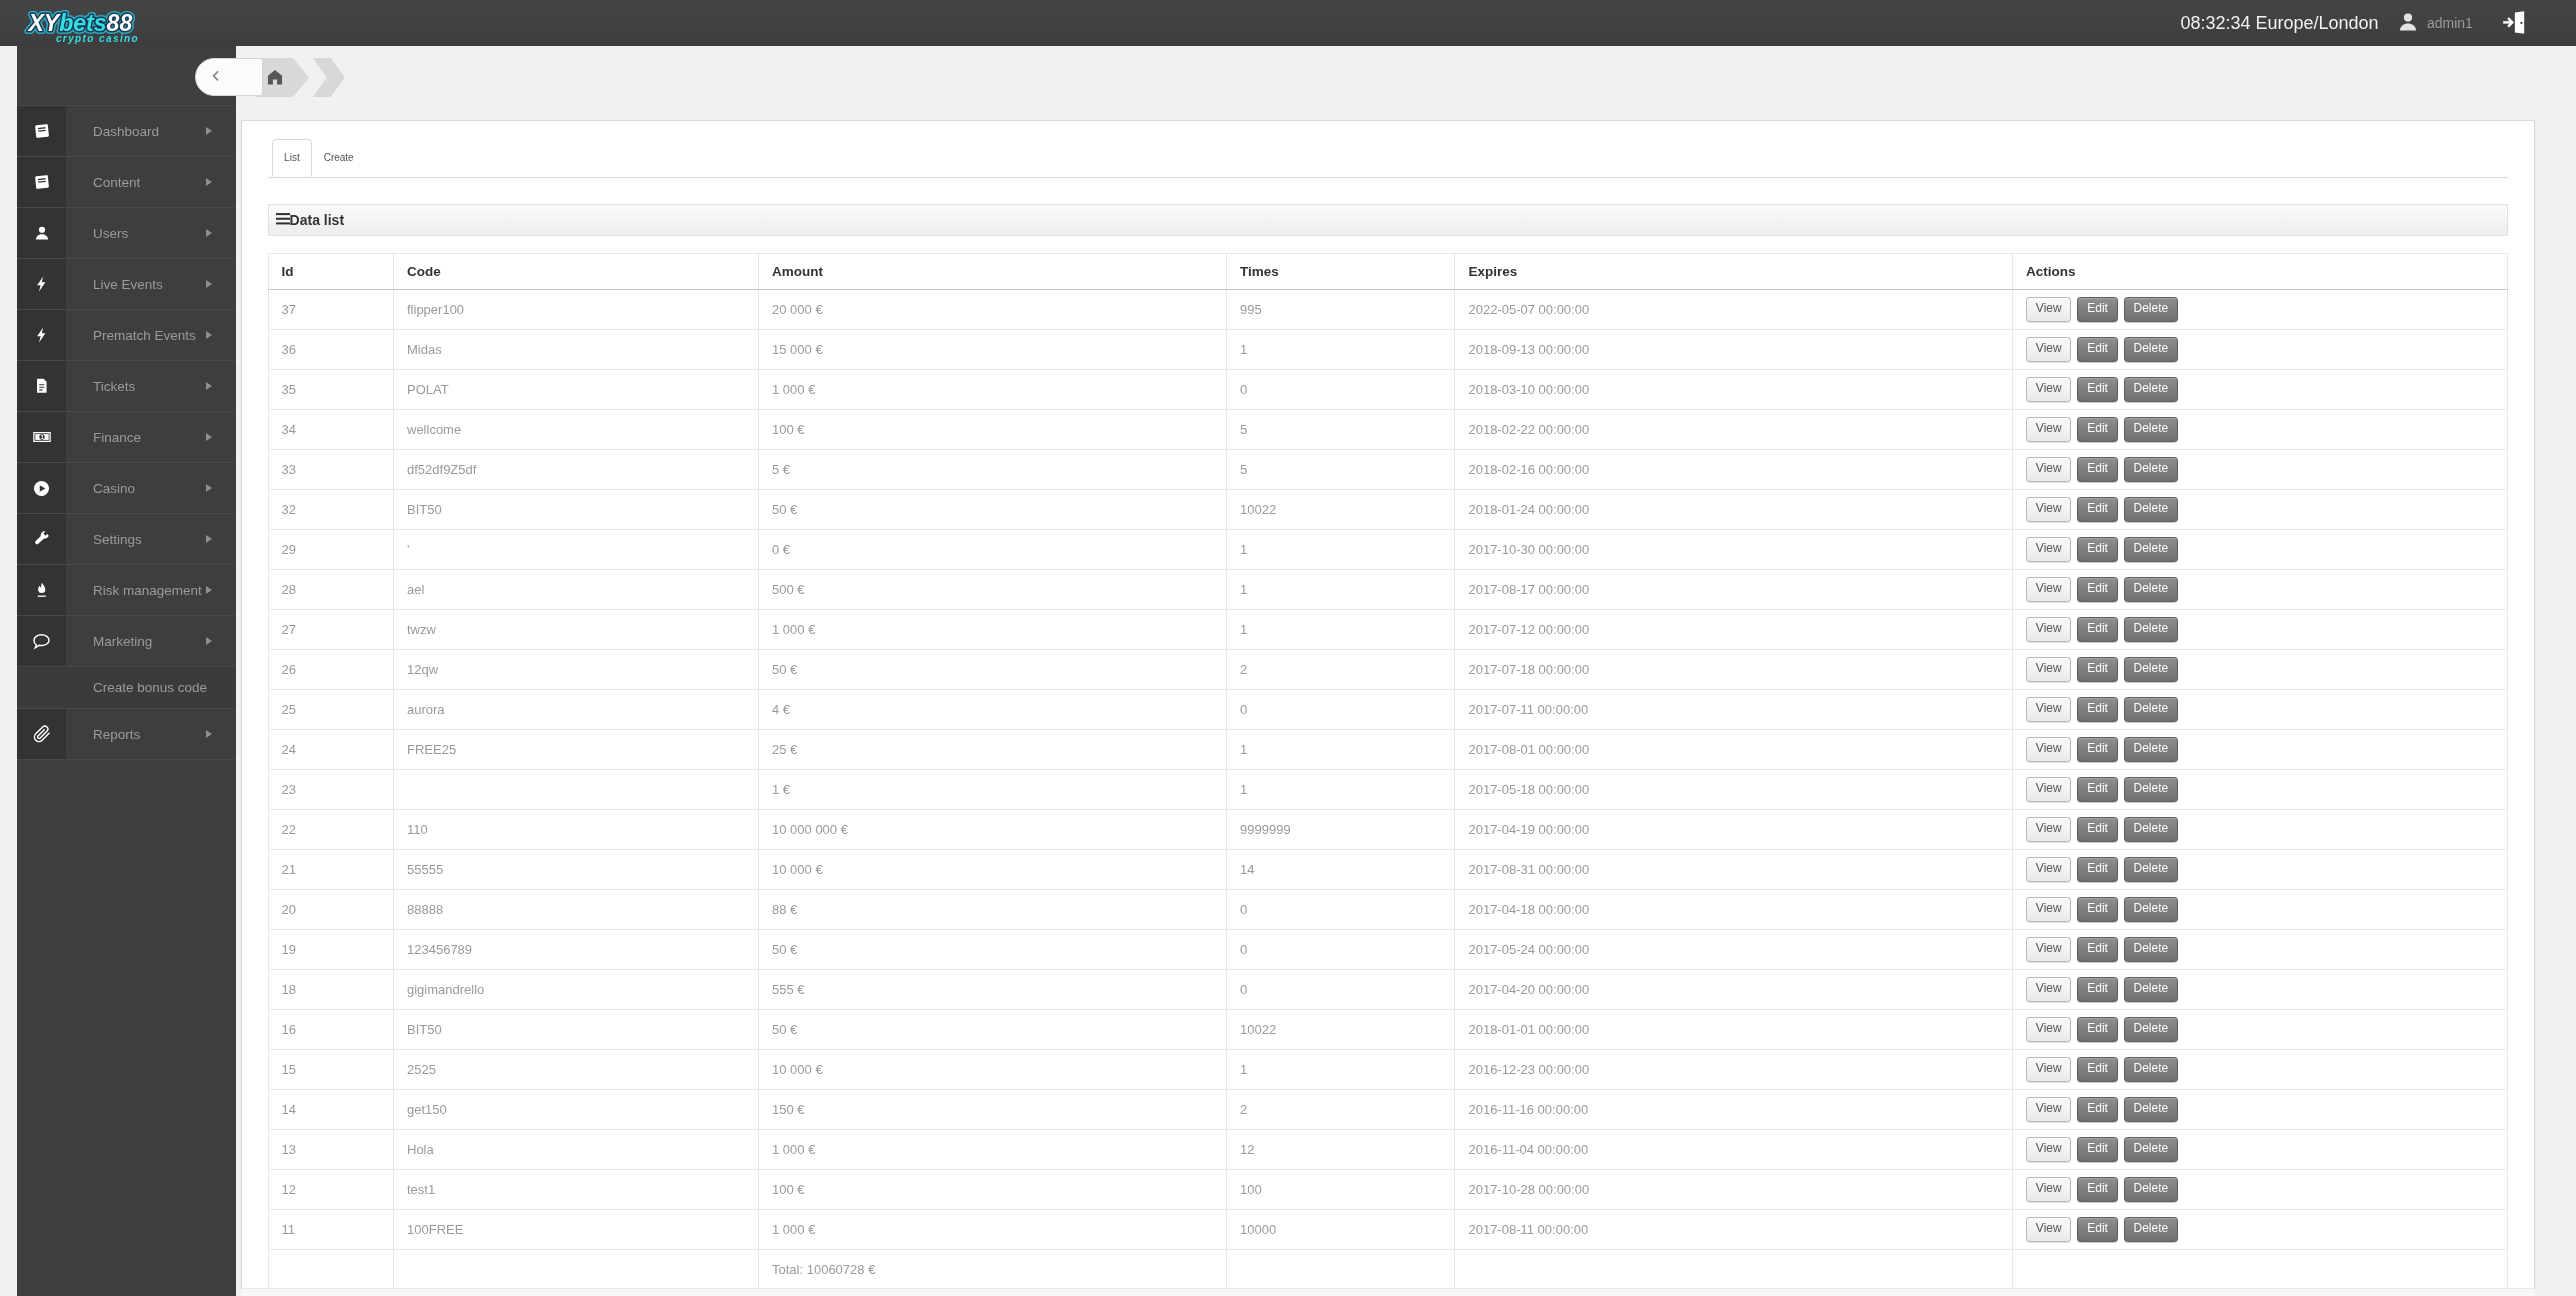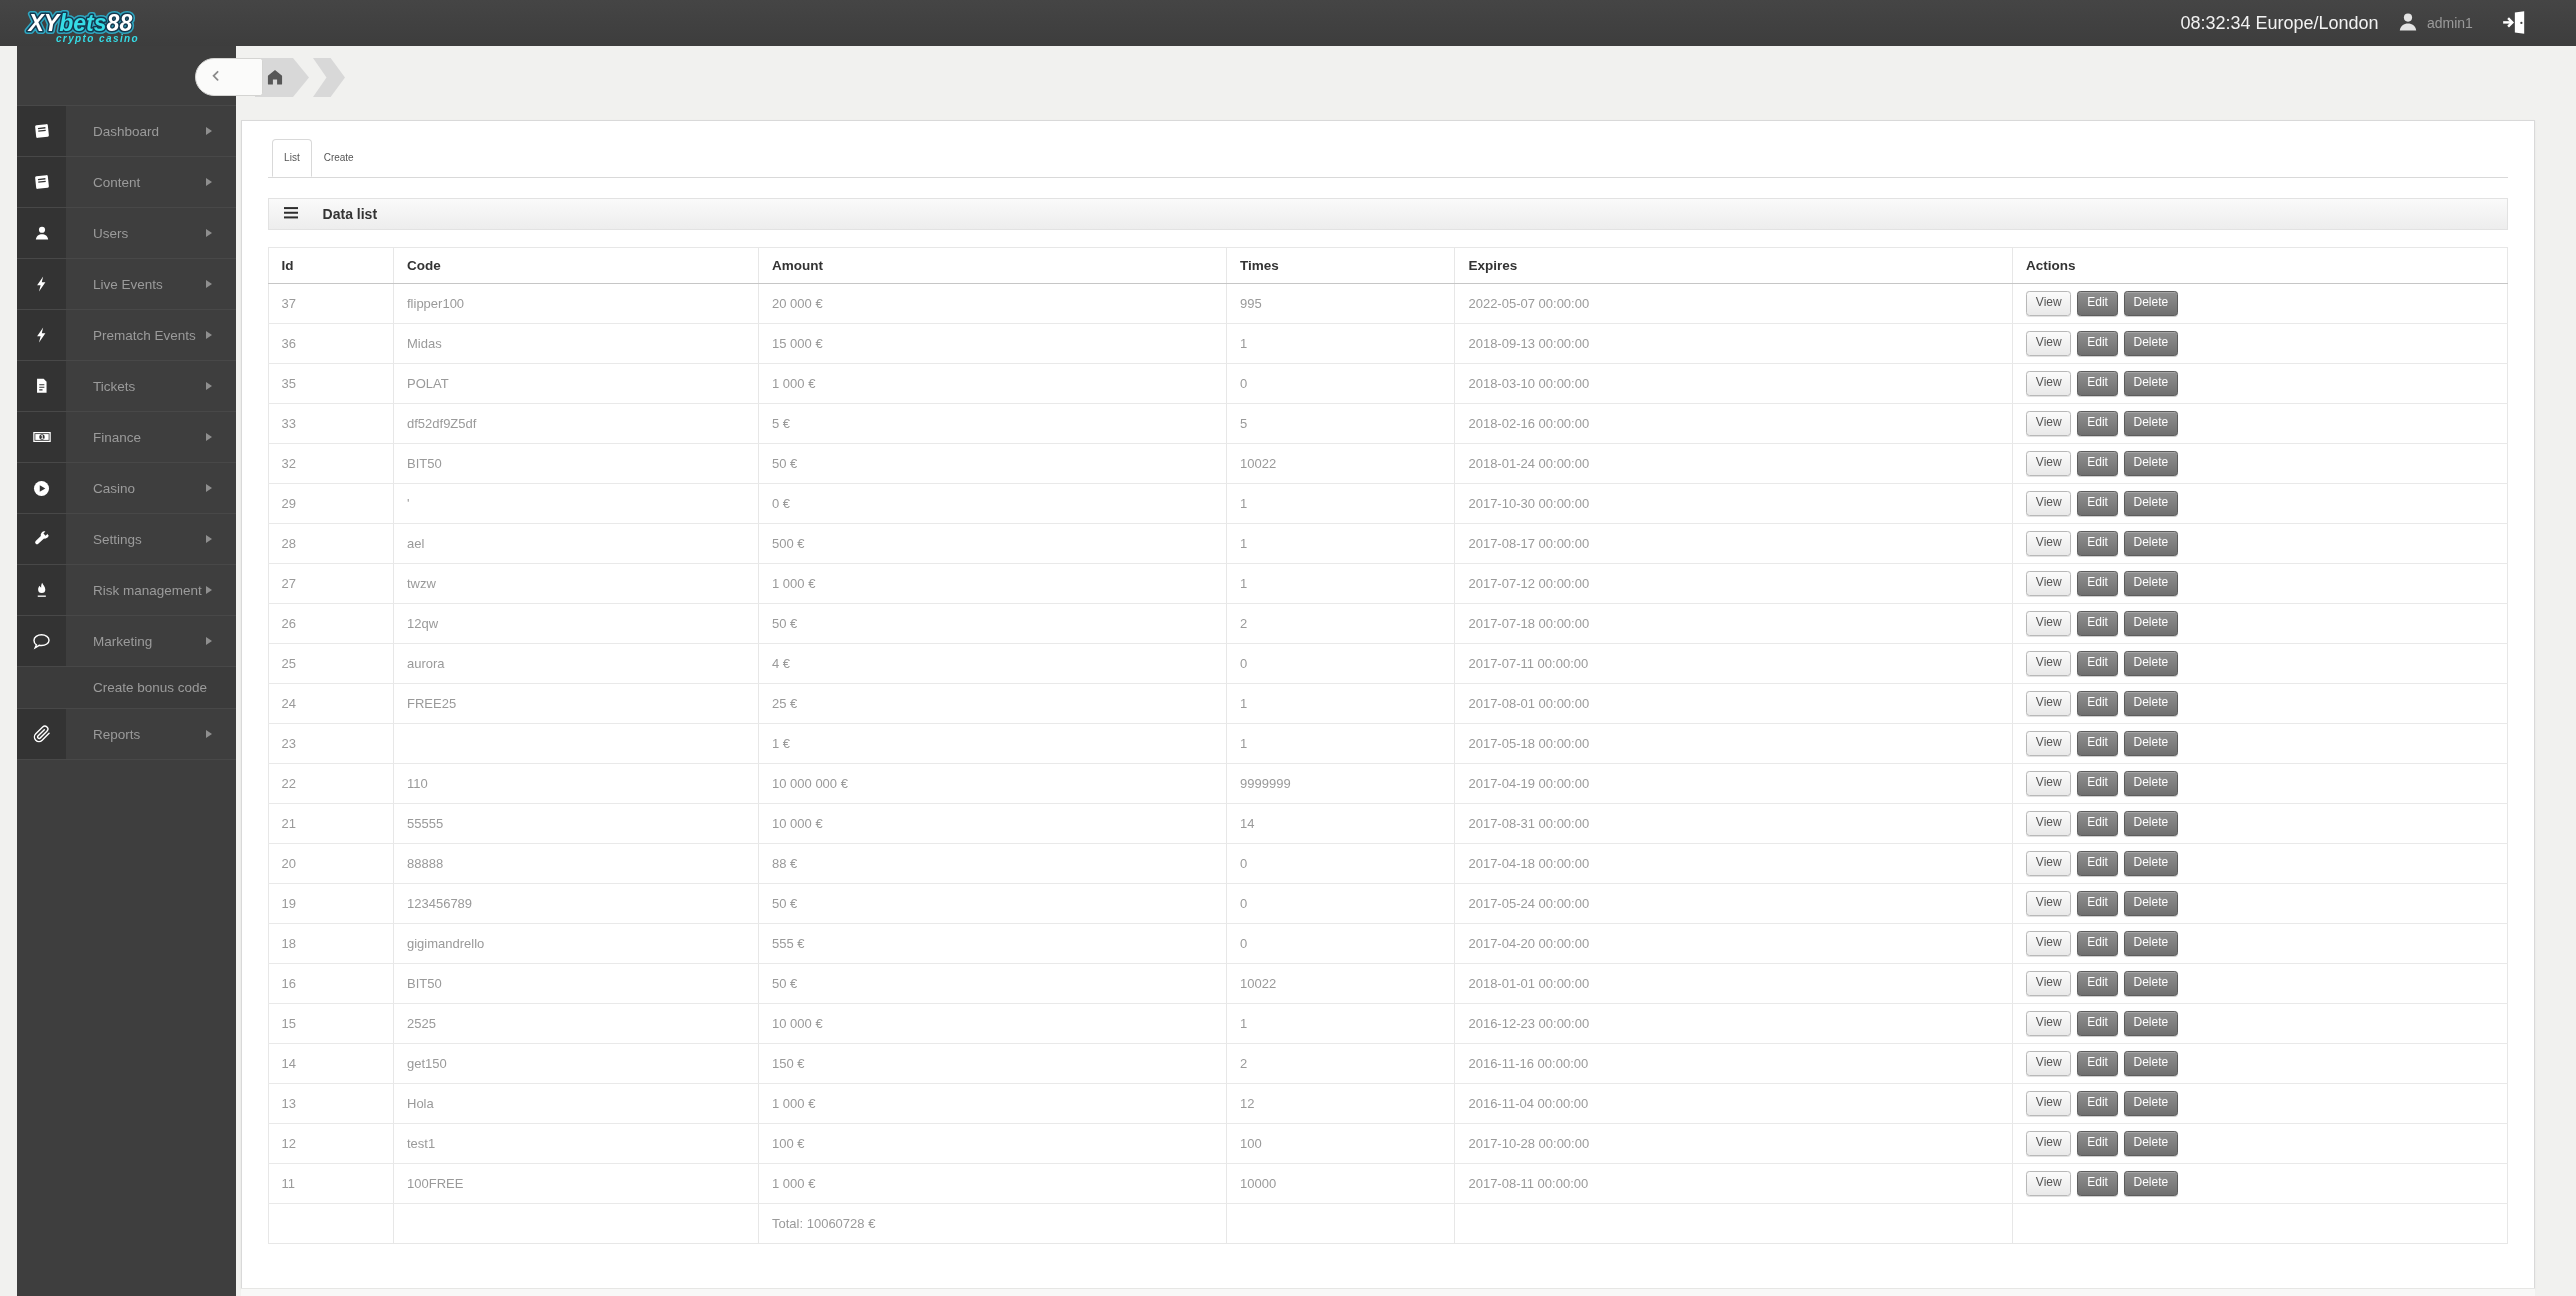--- a/index.html
+++ b/index.html
@@ -47,22 +47,22 @@
 
   .card{position:absolute;left:21.6px;top:74px;right:41px;bottom:8px;background:#ffffff;
         border:0.7px solid #d9d9d9;box-shadow:0 0.7px 2px rgba(0,0,0,.06);
         padding:17.6px 26px 0;box-sizing:border-box;}
 
   .tabs{display:flex;border-bottom:0.7px solid #d9d9d9;padding-left:4px;height:38px;}
   .tab{font-size:10px;color:#555;padding:0 11.5px;display:flex;align-items:center;height:38px;
        box-sizing:border-box;margin-bottom:-0.7px;cursor:pointer;}
   .tab.active{background:#fff;border:0.7px solid #d9d9d9;border-bottom:0.7px solid #fff;border-radius:4px 4px 0 0;}
 
-  .panel-header{margin-top:20px;height:32px;background:linear-gradient(#fafafa,#ededed);
-                border:0.7px solid #e2e2e2;display:flex;align-items:center;gap:25px;padding:0 15px;
+  .panel-header{margin-top:26px;height:32px;background:linear-gradient(#fafafa,#ededed);
+                border:0.7px solid #e2e2e2;display:flex;align-items:center;gap:0;padding:0 7px;
                 font-size:14px;font-weight:bold;color:#333;box-sizing:border-box;}
 
   table.data-table{width:100%;border-collapse:collapse;margin-top:17.6px;table-layout:fixed;
                    border:0.7px solid #e7e7e7;}
   .data-table th{font-size:13.5px;font-weight:bold;color:#333;text-align:left;
                  padding:10px 13px 9.5px;border-bottom:1.4px solid #c6c6c6;border-right:0.7px solid #e7e7e7;
                  white-space:nowrap;overflow:hidden;}
   .data-table th:last-child{border-right:none;}
   .data-table td{font-size:13px;color:#9a9a9a;padding:0 13px;height:39px;
                  border-bottom:0.7px solid #e9e9e9;border-right:0.7px solid #e7e7e7;
@@ -327,20 +327,28 @@
             </tr>
             <tr>
               <td>35</td>
               <td>POLAT</td>
               <td>1 000 €</td>
               <td>0</td>
               <td>2018-03-10 00:00:00</td>
               <td><span class="btn btn-light">View</span><span class="btn btn-dark">Edit</span><span class="btn btn-dark">Delete</span></td>
             </tr>
             <tr>
+              <td>34</td>
+              <td>wellcome</td>
+              <td>100 €</td>
+              <td>5</td>
+              <td>2018-02-22 00:00:00</td>
+              <td><span class="btn btn-light">View</span><span class="btn btn-dark">Edit</span><span class="btn btn-dark">Delete</span></td>
+            </tr>
+            <tr>
               <td>33</td>
               <td>df52df9Z5df</td>
               <td>5 €</td>
               <td>5</td>
               <td>2018-02-16 00:00:00</td>
               <td><span class="btn btn-light">View</span><span class="btn btn-dark">Edit</span><span class="btn btn-dark">Delete</span></td>
             </tr>
             <tr>
               <td>32</td>
               <td>BIT50</td>

